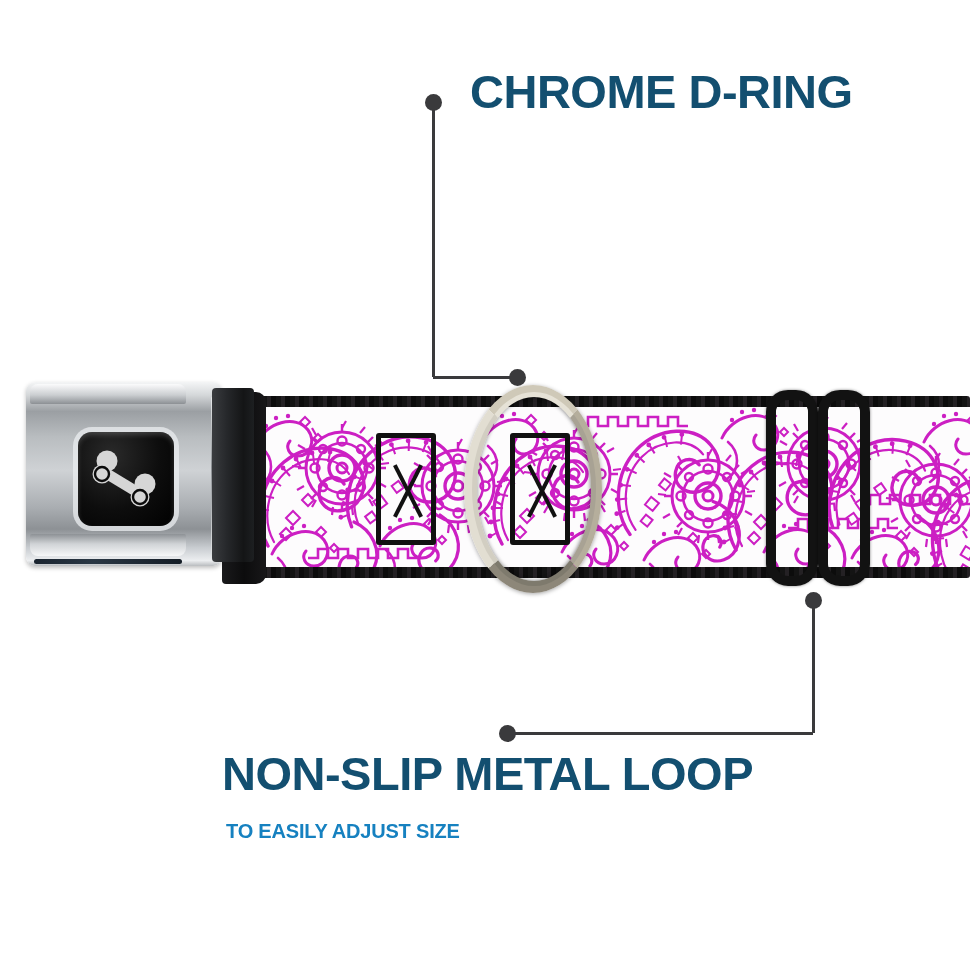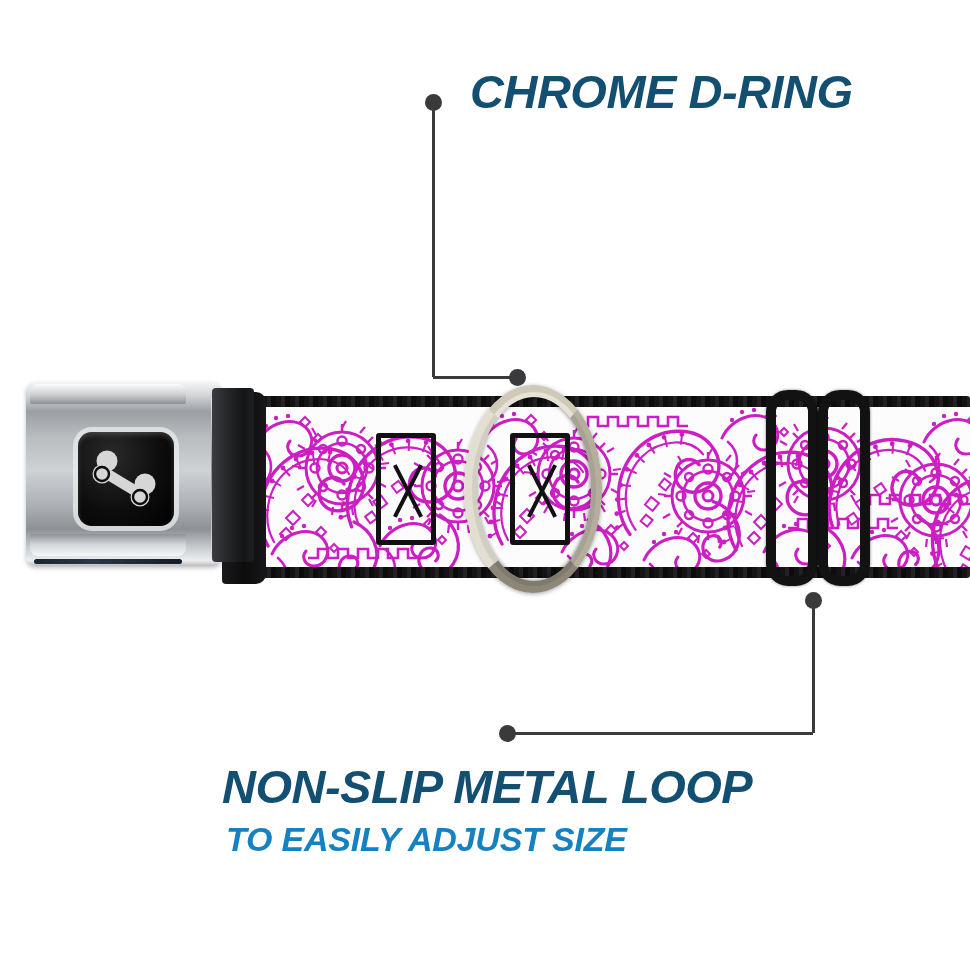--- a/index.html
+++ b/index.html
@@ -10,21 +10,20 @@
   body {
     font-family: "Liberation Sans", sans-serif;
     -webkit-font-smoothing: antialiased;
   }
   #stage {
     position: relative;
     width: 970px;
     height: 971px;
     background: #ffffff;
     overflow: hidden;
-    font-style: italic;
   }
 
   
   .callout { position: absolute; }
   .callout-title {
     font-weight: bold;
     letter-spacing: -0.5px;
     line-height: 1;
     white-space: nowrap;
     font-stretch: condensed;
@@ -35,21 +34,21 @@
     line-height: 1;
     white-space: nowrap;
   }
 
   #callout-top { left: 470px; top: 68px; }
   #callout-top .callout-title { font-size: 47px; }
   #callout-top .callout-sub { font-size: 26px; margin-top: 13px; margin-left: 36px; }
 
   #callout-bottom { left: 222px; top: 750px; }
   #callout-bottom .callout-title { font-size: 47px; }
-  #callout-bottom .callout-sub { font-size: 34px; margin-top: 12px; margin-left: 4px; }
+  #callout-bottom .callout-sub { font-size: 20px; margin-top: 24px; margin-left: 4px; }
 
   
   .leader-line { position: absolute; background: #3a3a3c; }
   .leader-dot {
     position: absolute;
     width: 17px; height: 17px;
     border-radius: 50%;
     background: #3a3a3c;
   }
 
@@ -413,17 +412,17 @@
     <div class="leader-line" id="ll-bot-vert" style="background: rgb(58, 58, 60); left: 811.5px; top: 600px; width: 3px; height: 133px;"></div>
     <div class="leader-line" id="ll-bot-horiz" style="background: rgb(58, 58, 60); top: 731.5px; left: 507px; height: 3px; width: 306px;"></div>
     <div class="leader-dot" id="ld-bot-b" style="background: rgb(58, 58, 60); left: 498.5px; top: 724.5px;"></div>
   </div>
 
   <div class="callout" id="callout-top">
     <div class="callout-title" style="color: rgb(19, 79, 112);">CHROME D-RING</div>
   </div>
 
   <div class="callout" id="callout-bottom">
-    <div class="callout-title" style="color: rgb(19, 79, 112); margin-top: 13px;">NON-SLIP METAL LOOP</div>
+    <div class="callout-title" style="color: rgb(19, 79, 112);">NON-SLIP METAL LOOP</div>
     <div class="callout-sub" style="color: rgb(22, 129, 192);">TO EASILY ADJUST SIZE</div>
   </div>
 
 </div>
 
 </body></html>

